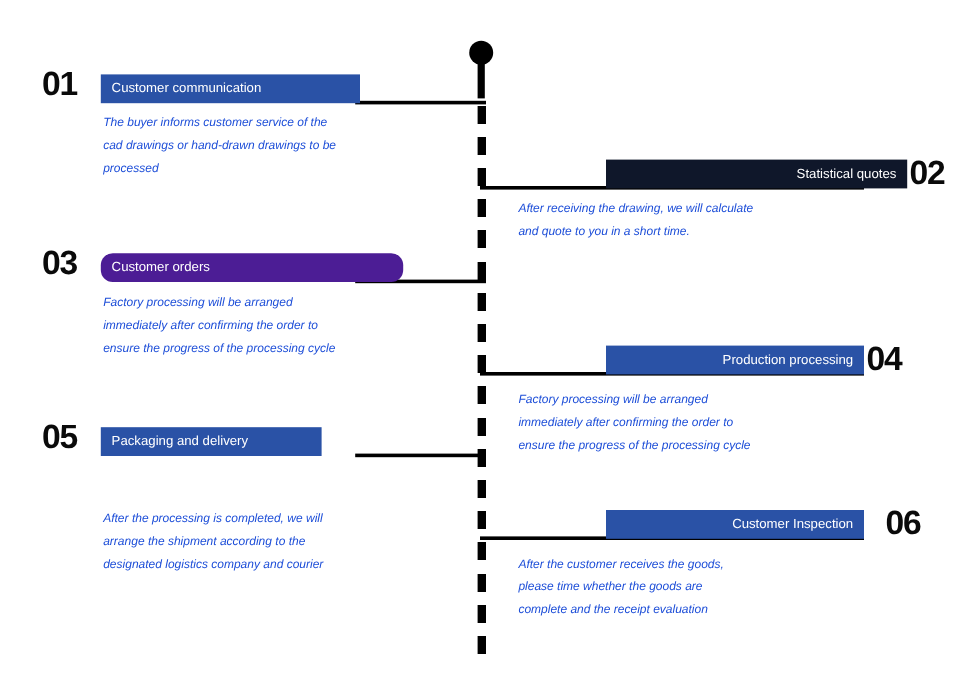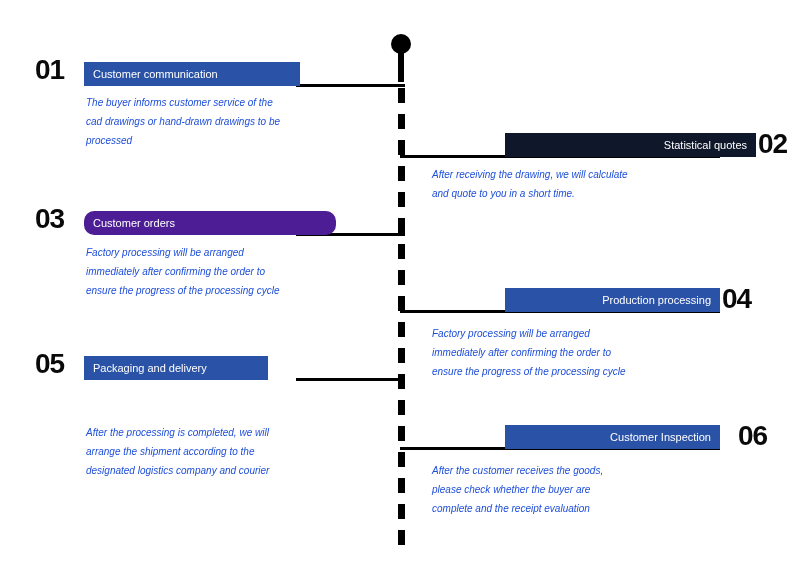--- a/index.html
+++ b/index.html
@@ -112,17 +112,17 @@
       <div class="step-description" style="left: 86px; top: 396px; margin-top: 27px;">
         <div>After the processing is completed, we will</div>
         <div>arrange the shipment according to the</div>
         <div>designated logistics company and courier</div>
       </div>
       <div class="step-connector" style="left: 400px; width: 320px; top: 447px;"></div>
       <div class="step-number" style="left: 722px; top: 420px; margin-left: 16px;">06</div>
       <div class="step-label right" style="left: 505px; width: 215px; top: 425px; background: rgb(42, 82, 166);">Customer Inspection</div>
       <div class="step-description" style="left: 432px; top: 461px;">
         <div>After the customer receives the goods,</div>
-        <div>please check whether the buyer are</div>
+        <div>please time whether the goods are</div>
         <div>complete and the receipt evaluation</div>
       </div>
     </div>
 </div>
 
 </body></html>

